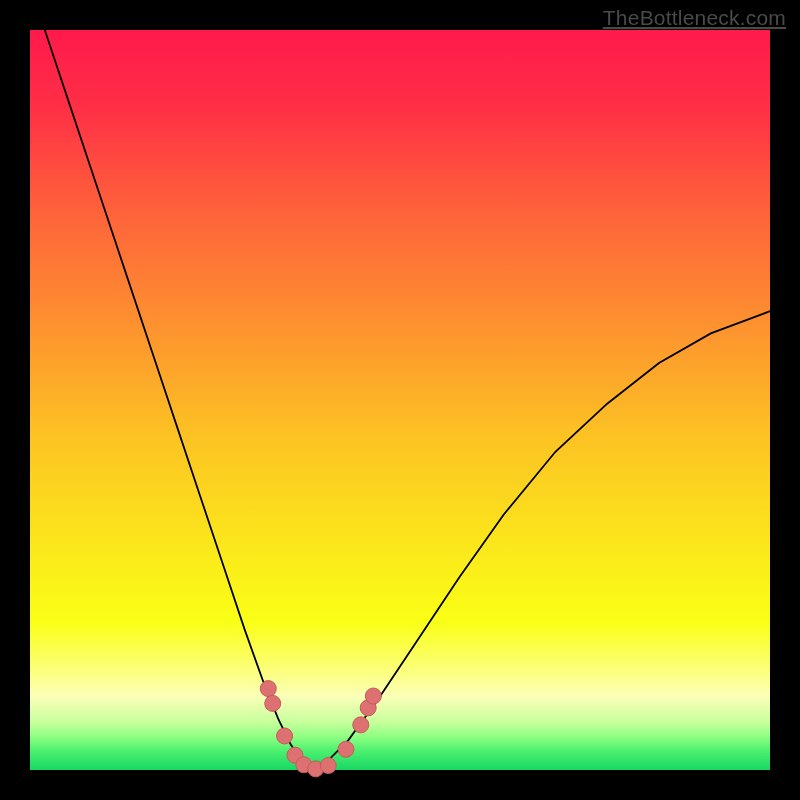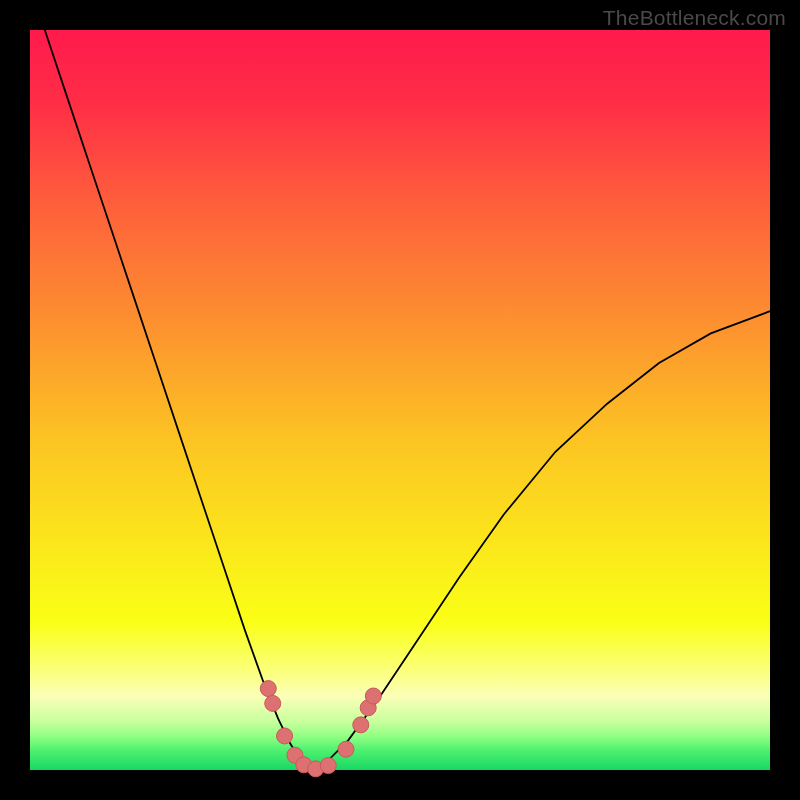--- a/index.html
+++ b/index.html
@@ -34,20 +34,21 @@
     height: 100%;
   }
   .watermark {
     position: absolute;
     top: 6px;
     right: 14px;
     color: #4a4a4a;
     font-size: 21px;
     font-weight: 500;
     letter-spacing: 0.2px;
+    text-decoration: underline;
   }
   svg.curve-layer {
     position: absolute;
     top: 0;
     left: 0;
     width: 100%;
     height: 100%;
     overflow: visible;
   }
 </style>

